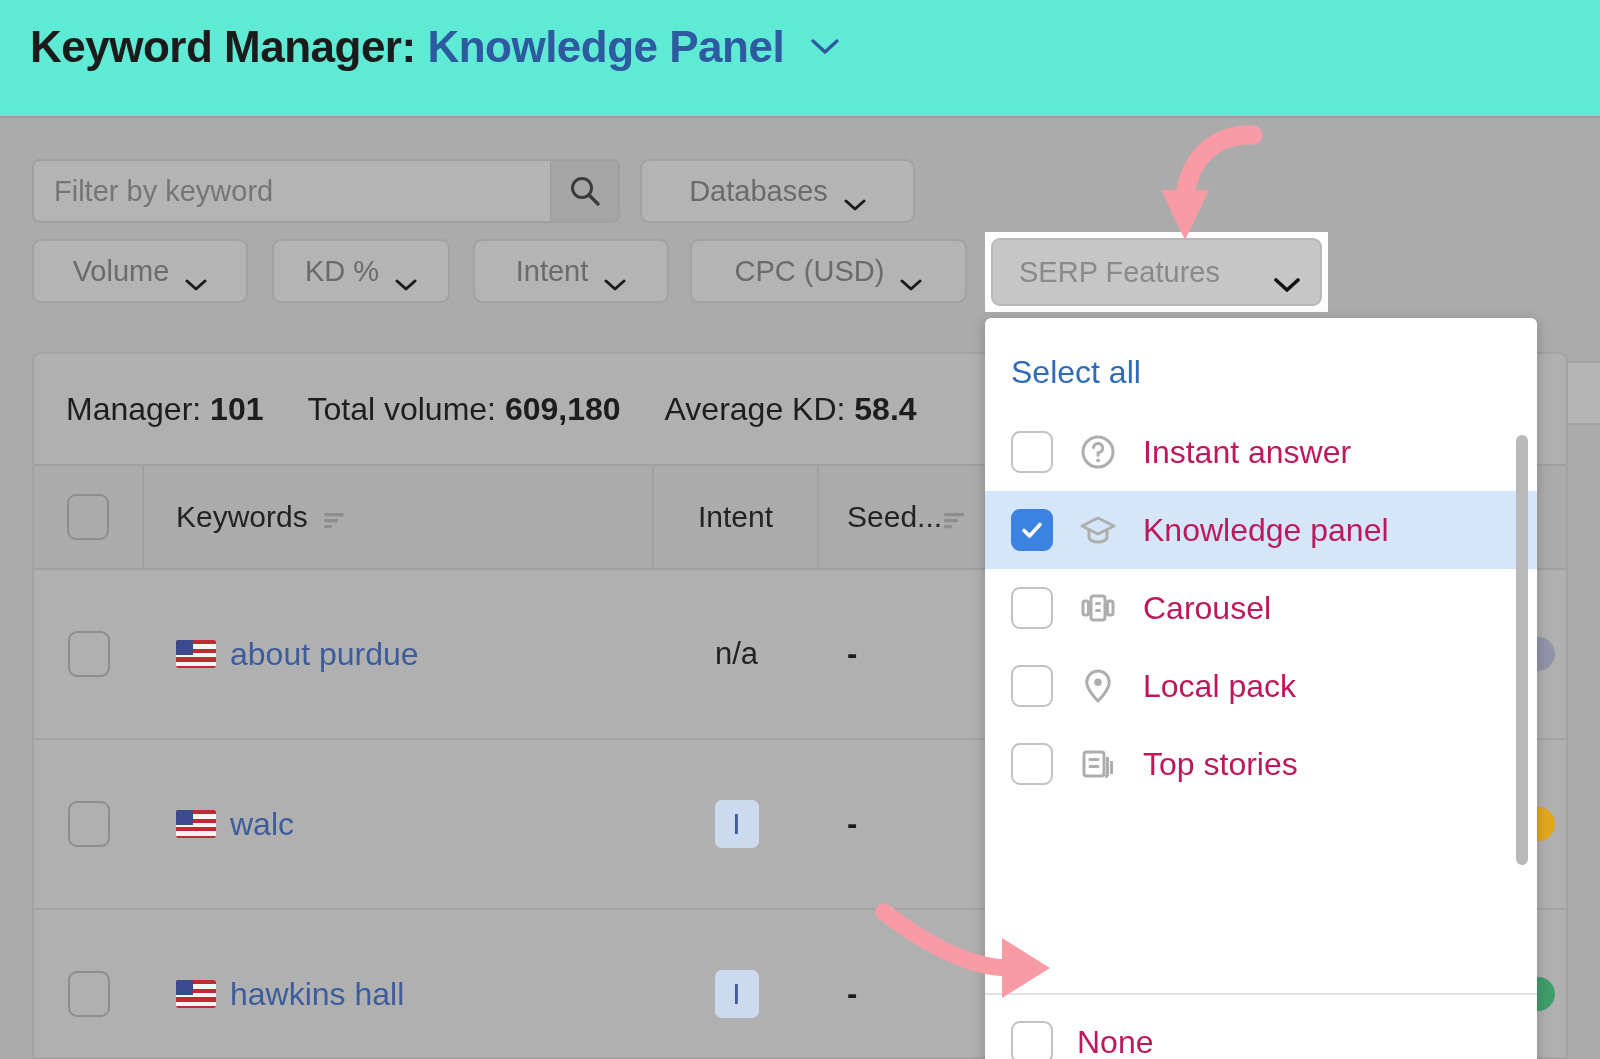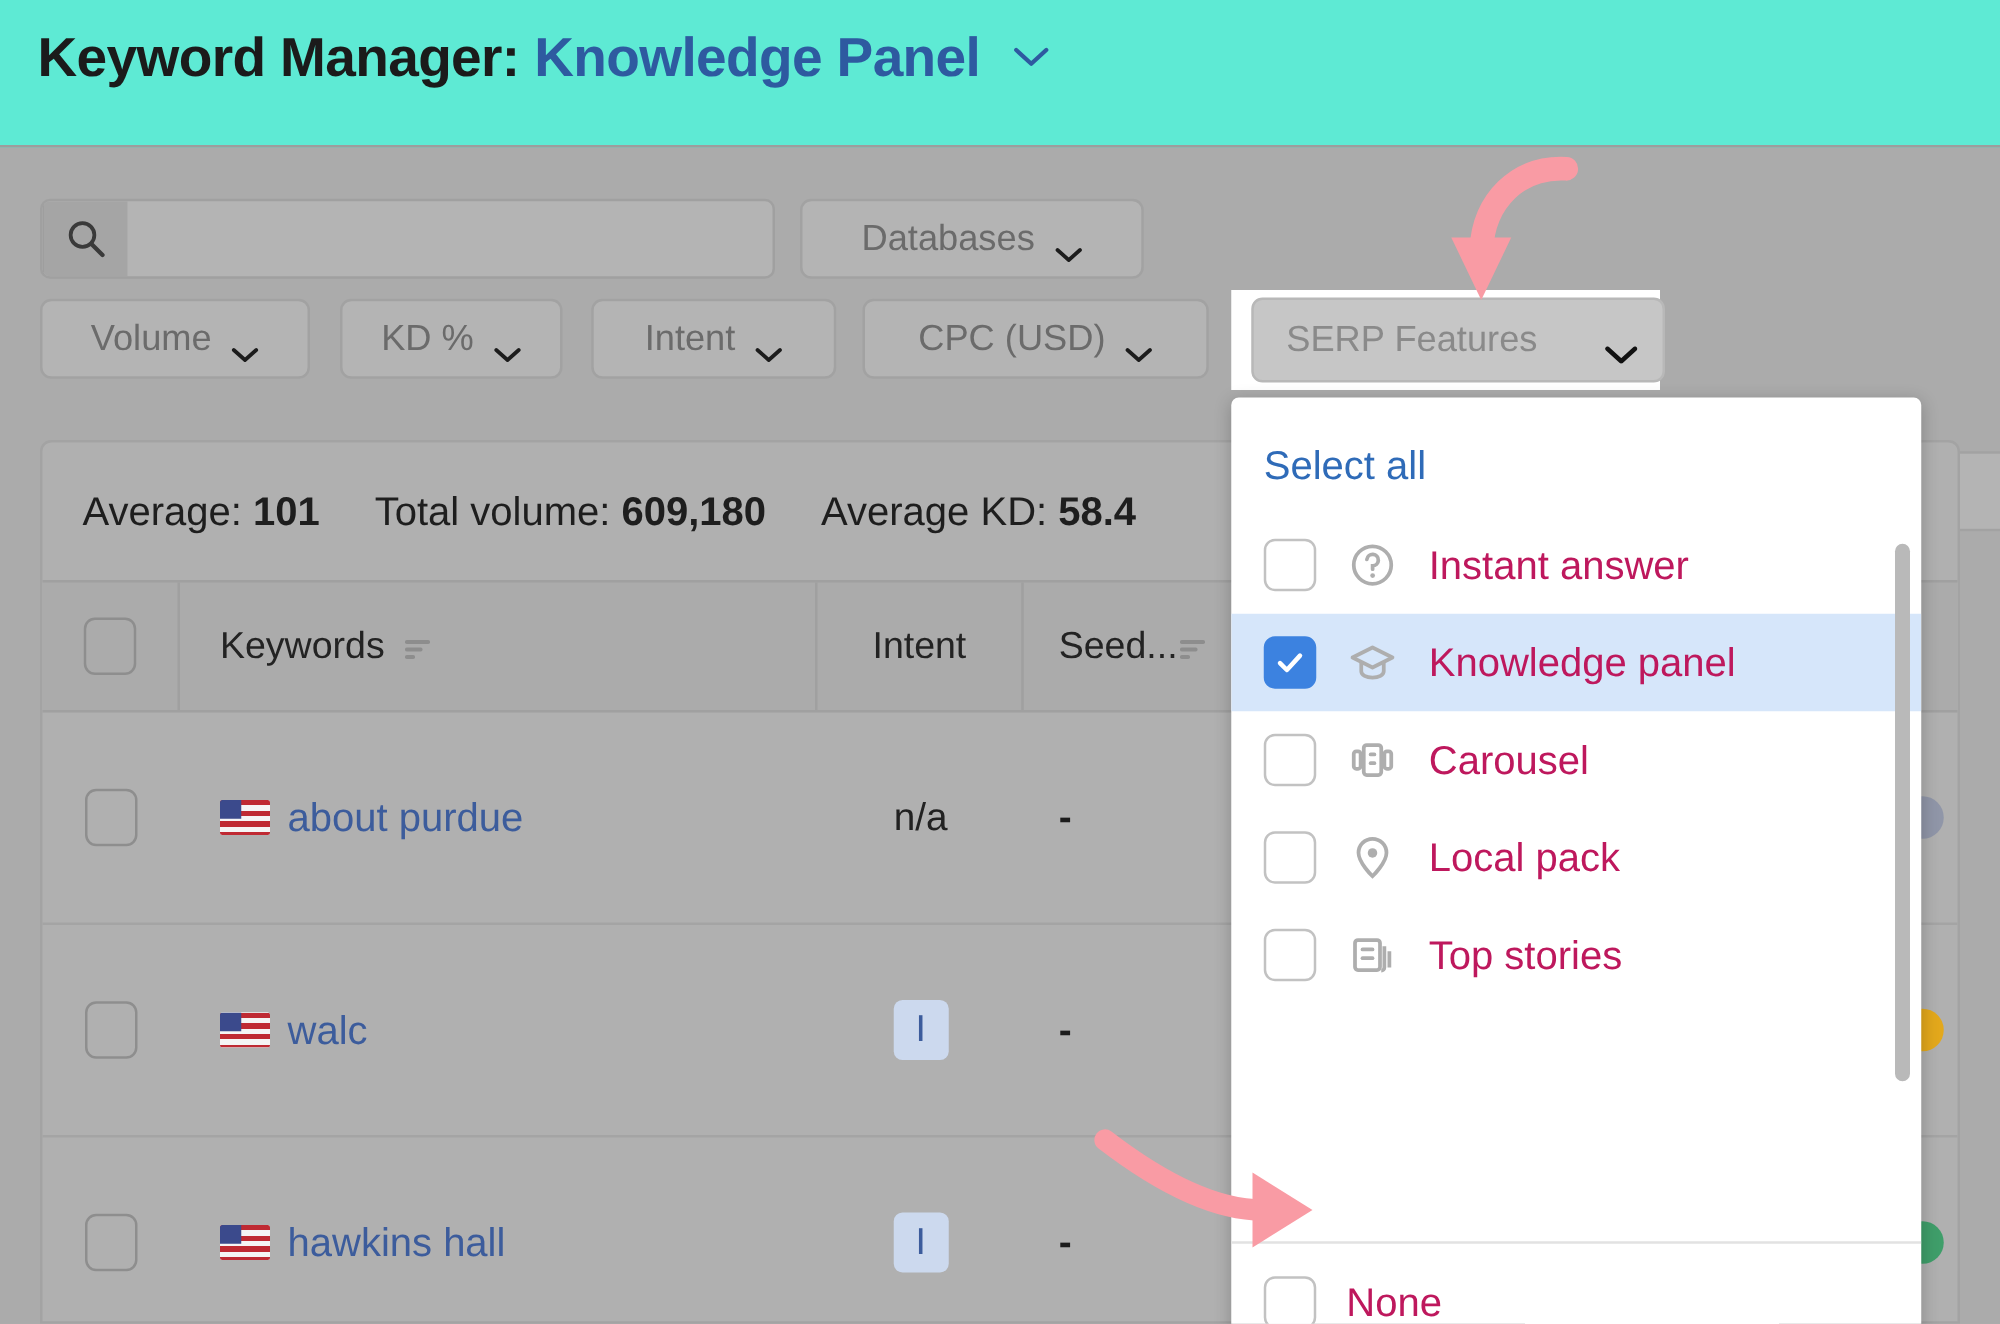--- a/index.html
+++ b/index.html
@@ -112,21 +112,20 @@
   }
   #pill-serp {
     position: relative;
     left: 0; top: 0;
     width: 100%; height: 100%;
     background: #c6c6c6;
     border: 2px solid #b8b8b8;
     justify-content: space-between;
     padding: 0 24px 0 26px;
     color: #8a8a8a;
-    margin-left: 10px;
   }
 
   #pill-competitive {
     left: 1350px; top: 241px;
     width: 310px;
     justify-content: flex-start;
     padding-left: 26px;
     color: #6b6b6b;
   }
 
@@ -348,20 +347,21 @@
       <svg width="30" height="18" viewBox="0 0 30 18">
           <path d="M3 3 L15 14 L27 3" fill="none" stroke="#2e5aa0" stroke-width="3.4" stroke-linecap="round" stroke-linejoin="round"></path>
         </svg>
     </span>
   </div>
 </div>
 
 <div id="filter-bar">
 
   <div class="search-wrap">
+    <input id="search-input" type="text" placeholder="Filter by keyword" style="">
     <button id="search-btn">
       <svg width="34" height="34" viewBox="0 0 34 34">
         <circle cx="14" cy="14" r="9.5" fill="none" stroke="#3a3a3a" stroke-width="3"></circle>
         <line x1="21" y1="21" x2="30" y2="30" stroke="#3a3a3a" stroke-width="3.4" stroke-linecap="round"></line>
       </svg>
     </button>
   </div>
 
   <div class="pill" id="pill-databases">
     <span>Databases</span>
@@ -421,21 +421,21 @@
           <path d="M2 2 L13 12 L24 2" fill="none" stroke="#111" stroke-width="3.6" stroke-linecap="round" stroke-linejoin="round"></path>
         </svg>
     </span>
   </div>
 </div>
 
 <div id="table-panel">
 
   <div id="stats-row">
     <span>
-      <span>Average:</span>
+      <span>Manager:</span>
       <b>101</b>
     </span>
     <span>
       <span>Total volume:</span>
       <b>609,180</b>
     </span>
     <span>
       <span>Average KD:</span>
       <b>58.4</b>
     </span>

